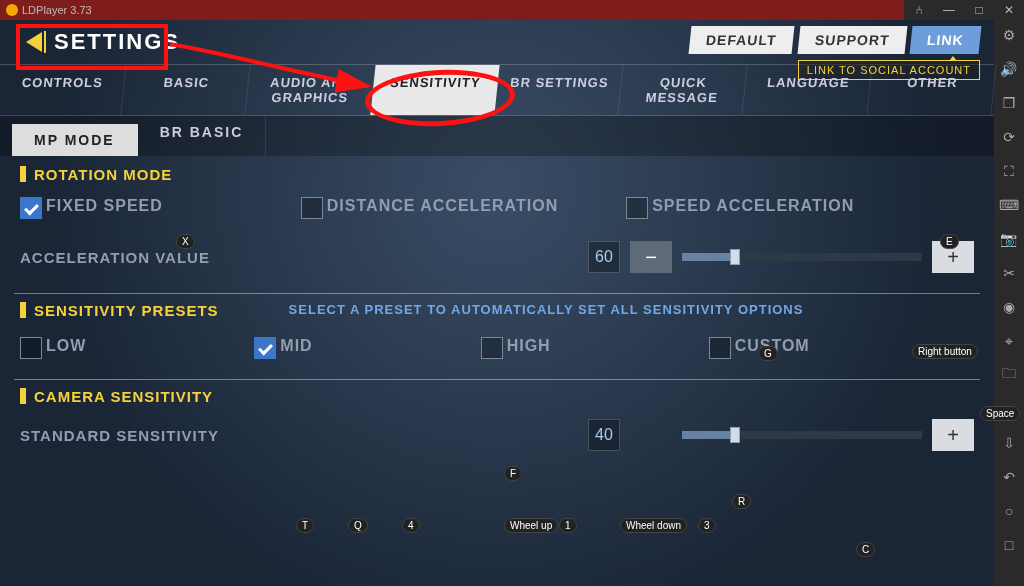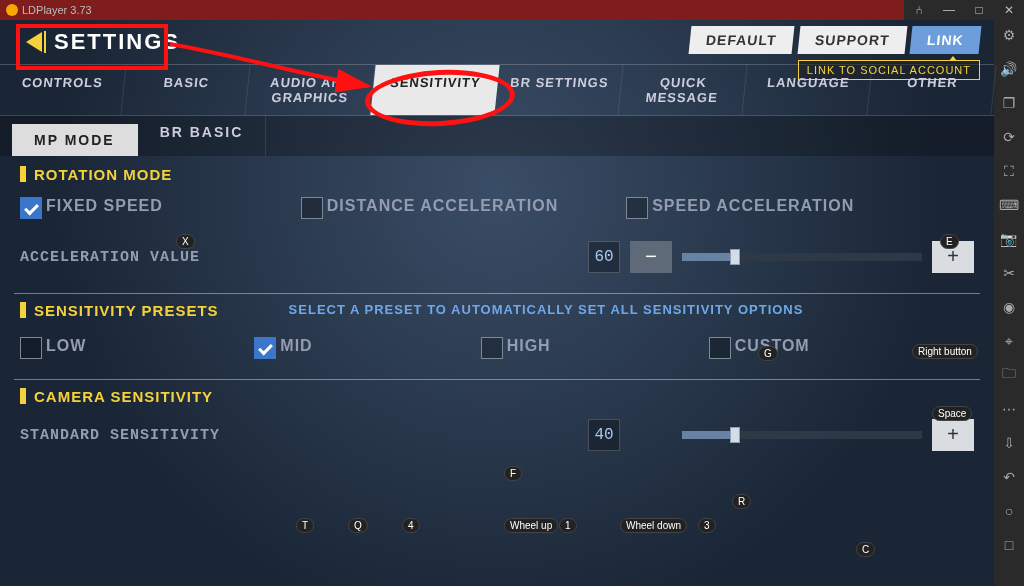--- a/index.html
+++ b/index.html
@@ -37,21 +37,21 @@
   .content{position:absolute;top:134px;left:0;right:0;bottom:0;overflow:hidden;padding:4px 14px 0 14px;}
   .section{padding:8px 6px 20px 6px;border-bottom:1px solid rgba(255,255,255,.4);}
   .shdr{display:flex;margin-bottom:14px;}
   .shdr .mk{width:6px;height:16px;background:#f5d23c;margin-right:8px;}
   .shdr .tt{color:#f5d23c;font-weight:bold;font-size:15px;letter-spacing:1px;}
   .row{display:flex;align-items:flex-start;gap:4px;}
   .chk{width:22px;height:22px;border:1px solid #7c8896;background:rgba(0,0,0,.25);cursor:pointer;position:relative;}
   .chk.on{background:#3a76c9;border-color:#3a76c9;}
   .chk.on:after{content:"";position:absolute;left:4px;top:6px;width:10px;height:5px;border-left:3px solid #fff;border-bottom:3px solid #fff;transform:rotate(-45deg);}
   .opt{color:#949db0;font-size:16px;letter-spacing:1px;font-weight:bold;}
-  .arow{display:flex;align-items:center;margin-top:22px;font-family:Liberation Mono, monospace;}
+  .arow{display:flex;align-items:center;margin-top:22px;}
   .albl{color:#949db0;font-size:15px;letter-spacing:1px;font-weight:bold;flex:1;}
   .numbox{width:32px;height:32px;background:rgba(0,0,0,.3);border:1px solid rgba(255,255,255,.2);color:#a9c7f0;display:flex;align-items:center;justify-content:center;font-size:16px;margin-right:10px;}
   .stepbtn{width:42px;height:32px;background:#5e6a78;color:#fff;font-size:20px;display:flex;align-items:center;justify-content:center;cursor:pointer;}
   .stepbtn.plus{background:#d9dde1;color:#333;}
   .sldr{flex:0 0 240px;height:8px;background:#2e3947;margin:0 10px;position:relative;}
   .sldr .fill{position:absolute;left:0;top:0;bottom:0;background:#6782a2;}
   .sldr .hnd{position:absolute;top:-4px;width:10px;height:16px;background:#d4dce8;border:1px solid #8fa0b5;}
   .hint{color:#6fa8e8;font-size:13px;letter-spacing:1px;font-weight:bold;}
   
   .kb{position:absolute;background:#222;border:1px solid #444;color:#fff;border-radius:10px;font-size:10px;padding:1px 5px;z-index:30;min-width:12px;text-align:center;}
@@ -193,21 +193,21 @@
         <div class="stepbtn plus">+</div>
       </div>
     </div>
 
   </div>
 
   <div class="kb" style="left:176px;top:214px;">X</div>
   <div class="kb" style="left:940px;top:214px;">E</div>
   <div class="kb" style="left:758px;top:326px;">G</div>
   <div class="kb" style="left:896px;top:324px;margin-left:16px;">Right button</div>
-  <div class="kb" style="left:932px;top:386px;">Space</div>
+  <div class="kb" style="left:980px;top:386px;">Space</div>
   <div class="kb" style="left:504px;top:446px;">F</div>
   <div class="kb" style="left:296px;top:498px;">T</div>
   <div class="kb" style="left:348px;top:498px;">Q</div>
   <div class="kb" style="left:402px;top:498px;">4</div>
   <div class="kb" style="left:504px;top:498px;">Wheel up</div>
   <div class="kb" style="left:559px;top:498px;">1</div>
   <div class="kb" style="left:620px;top:498px;">Wheel down</div>
   <div class="kb" style="left:698px;top:498px;">3</div>
   <div class="kb" style="left:732px;top:474px;">R</div>
   <div class="kb" style="left:856px;top:522px;">C</div>

